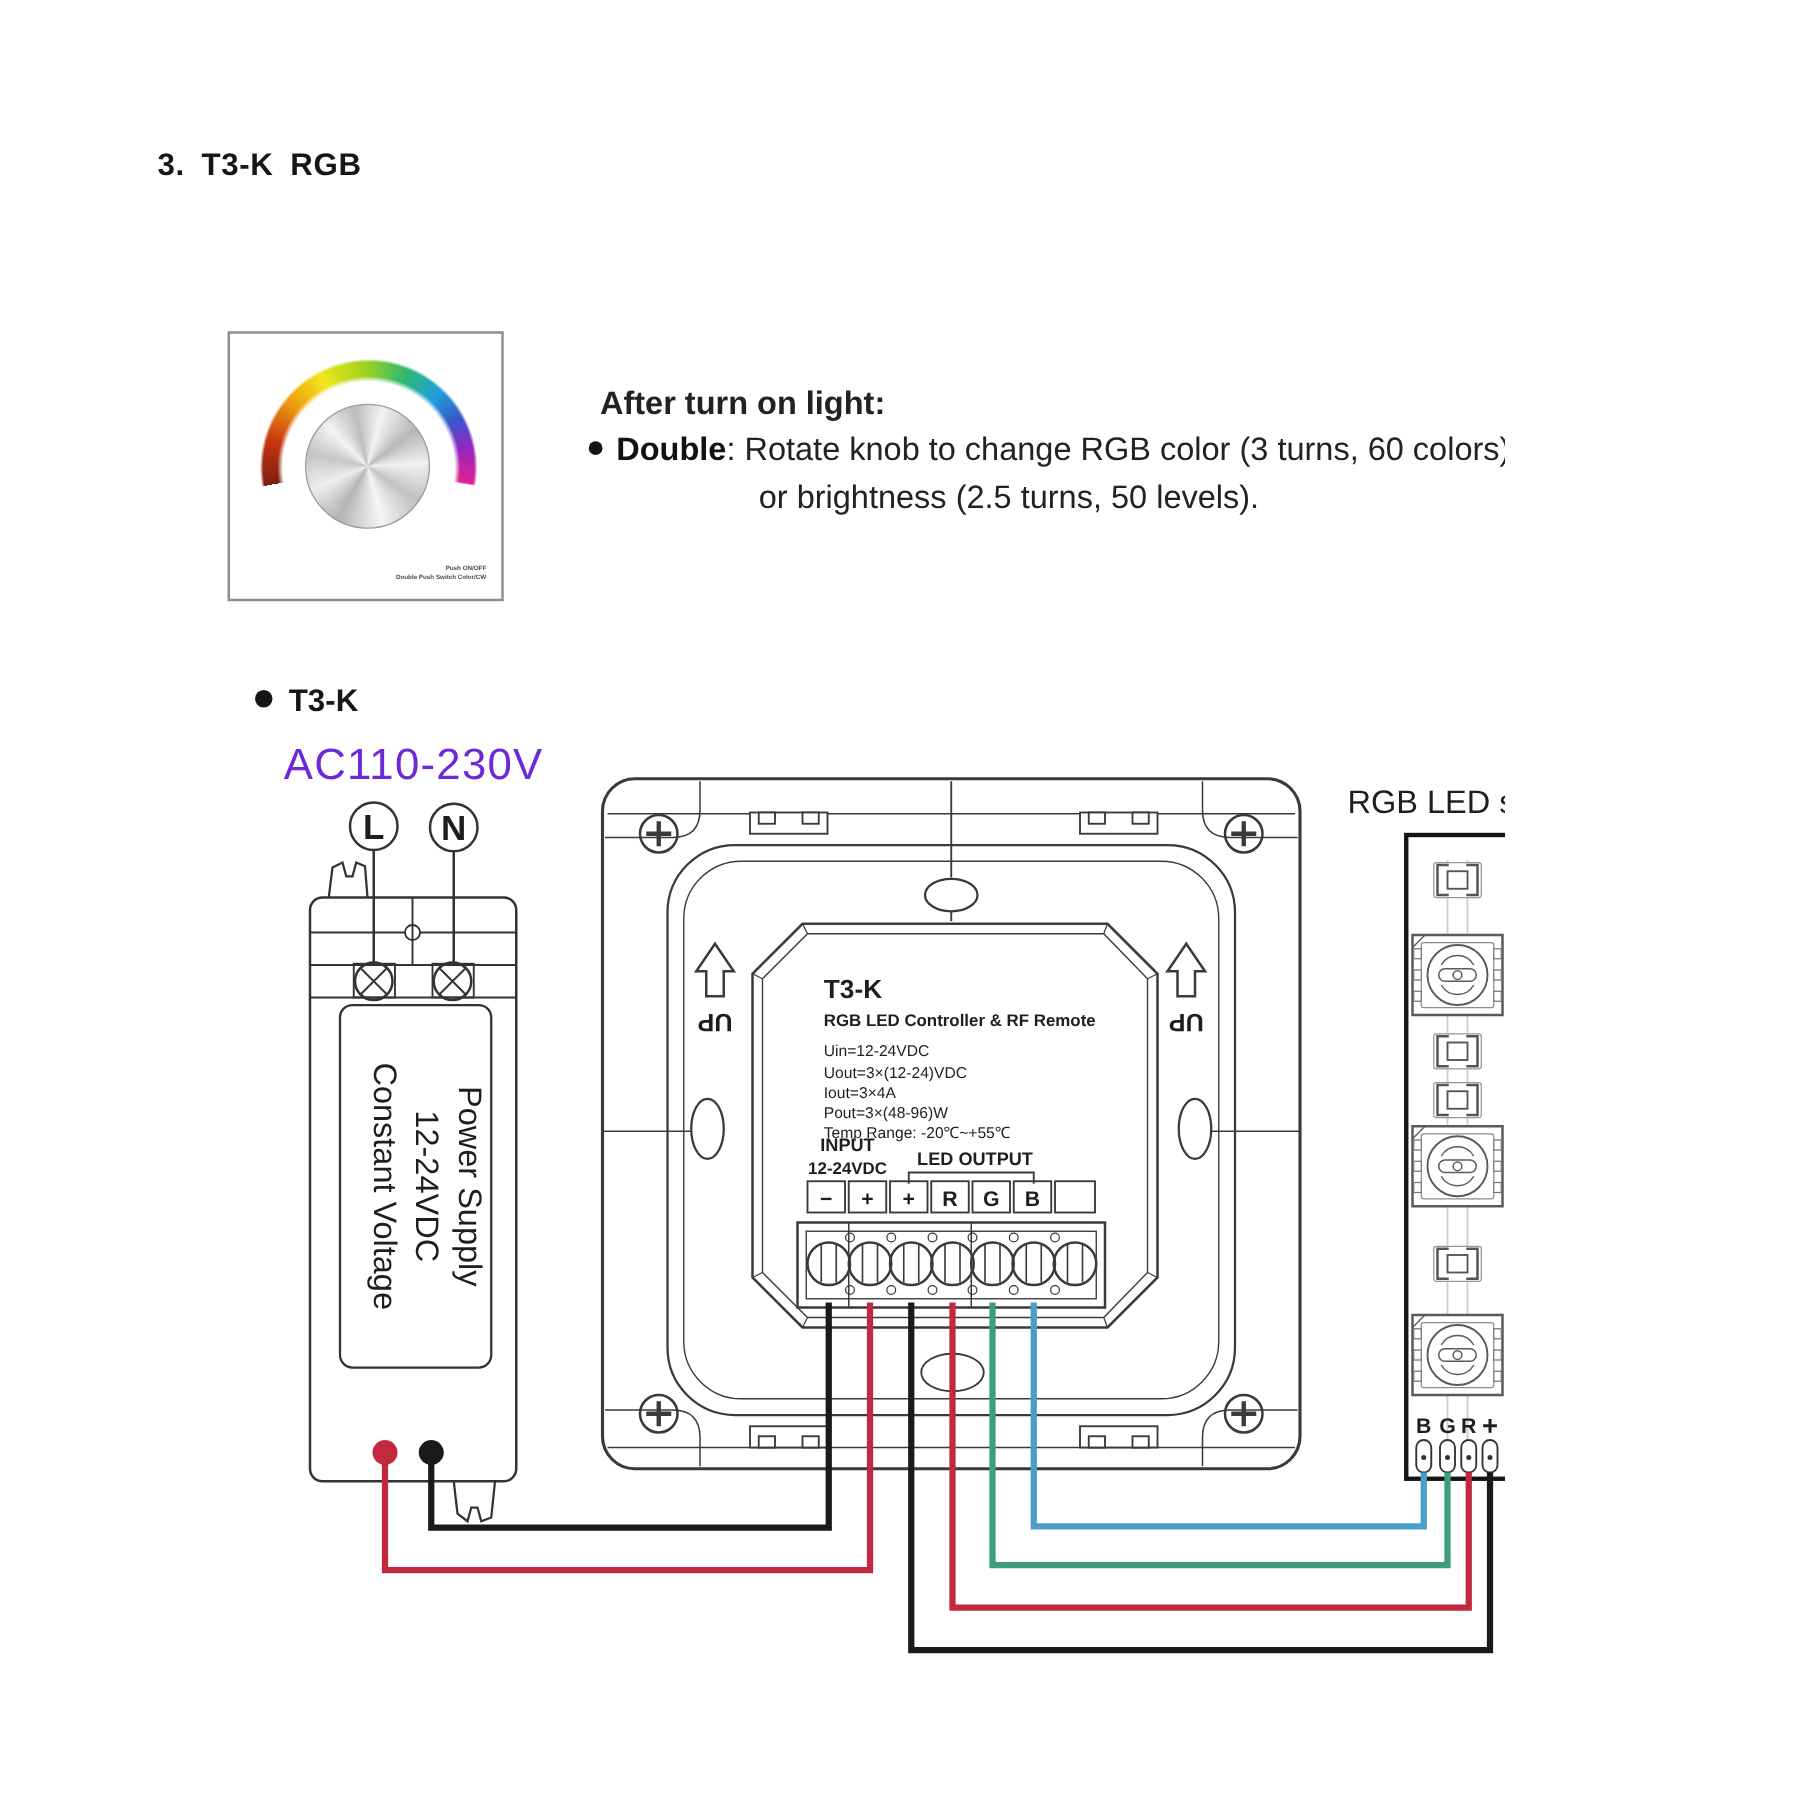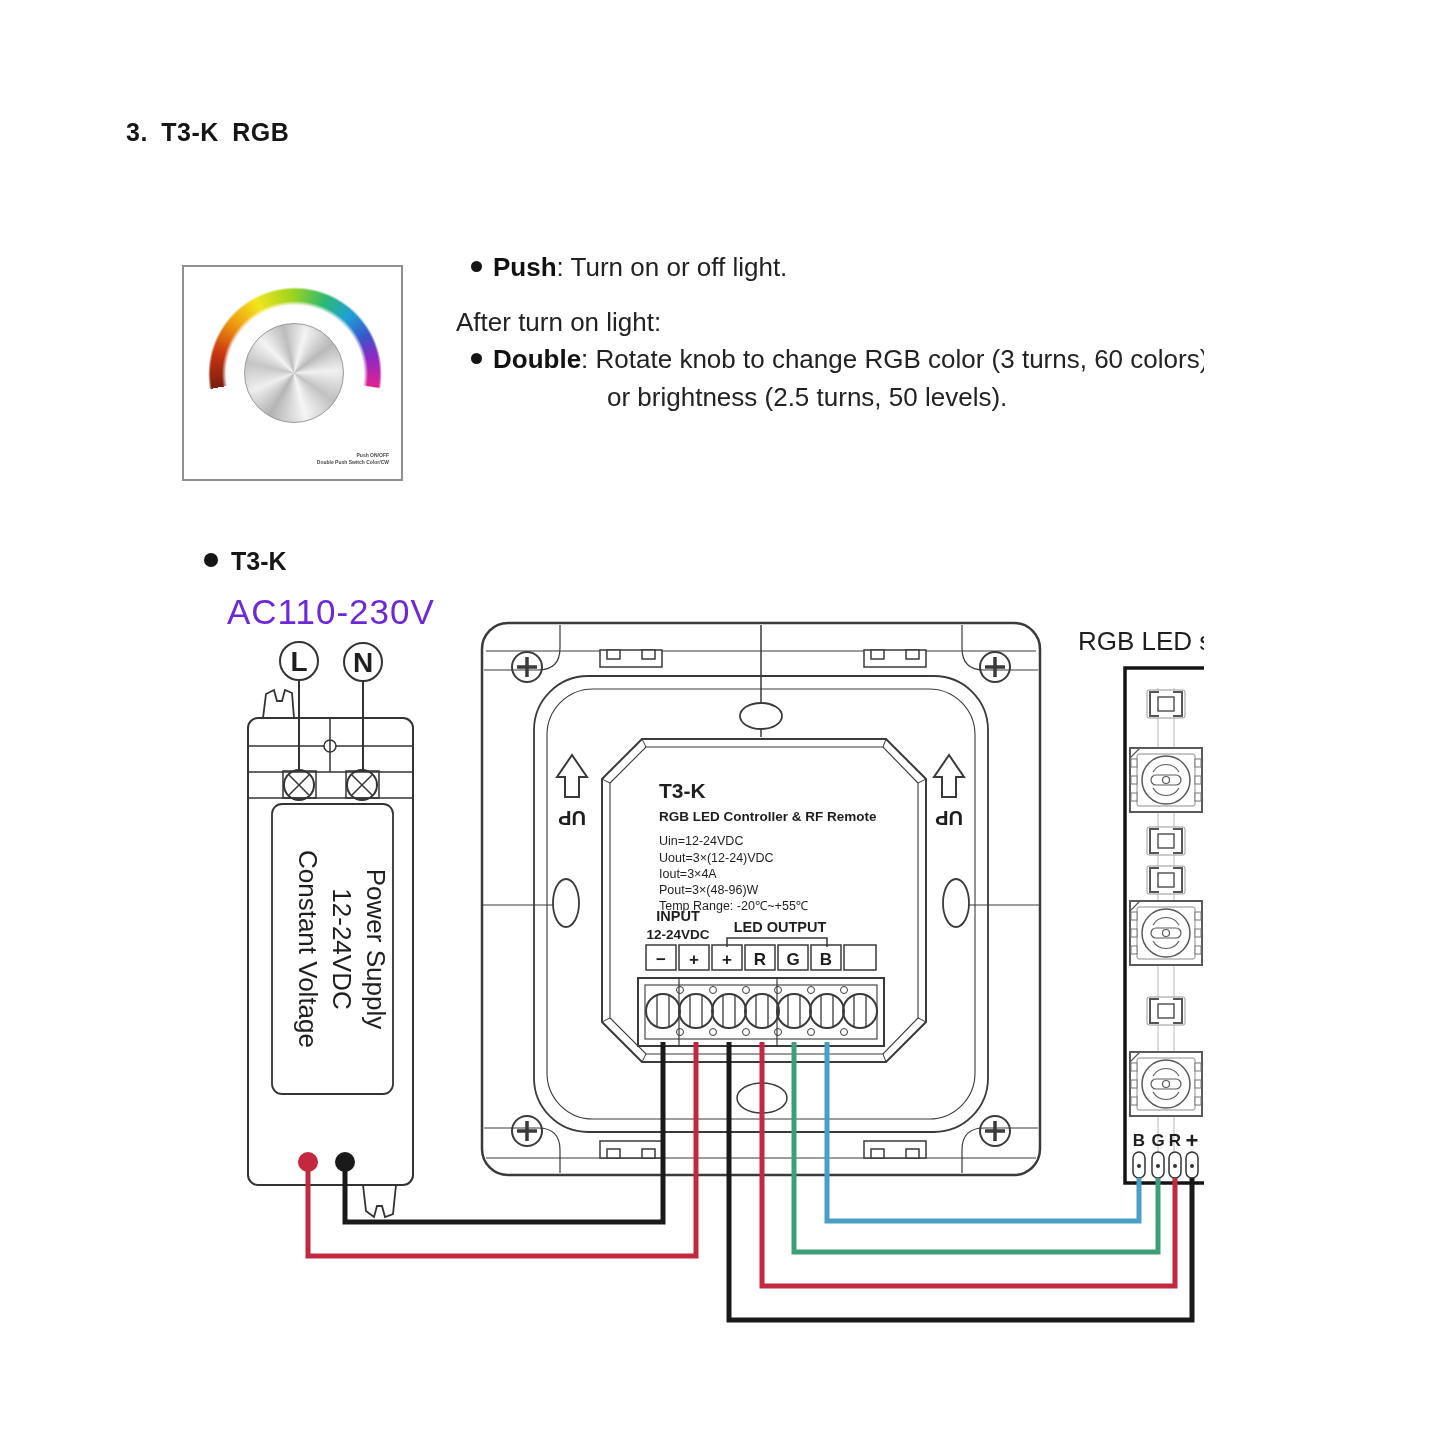--- a/index.html
+++ b/index.html
@@ -48,24 +48,21 @@
 
   <div class="abs knobpanel">
     <div class="abs arc"></div>
     <div class="abs knob"></div>
     <div class="abs knob-cap">
       <div>Push ON/OFF</div>
       <div>Double Push Switch Color/CW</div>
     </div>
   </div>
 
-  <div class="abs ins" style="left:471px;top:252px;">
-    <span class="dot"></span><b>Push</b><span>: Turn on or off light.</span>
-  </div>
-  <div class="abs ins" style="left:456px;top:307px;">
+  <div class="abs ins" style="left:480px;top:307px;font-weight:bold;">
     <span>After turn on light:</span>
   </div>
   <div class="abs ins" style="left:471px;top:344px;">
     <span class="dot"></span><b>Double</b><span>: Rotate knob to change RGB color (3 turns, 60 colors)</span>
   </div>
   <div class="abs ins" style="left:607px;top:382px;">
     <span>or brightness (2.5 turns, 50 levels).</span>
   </div>
 
   <div class="abs t3k-line" style="left:204px;top:547px;">

